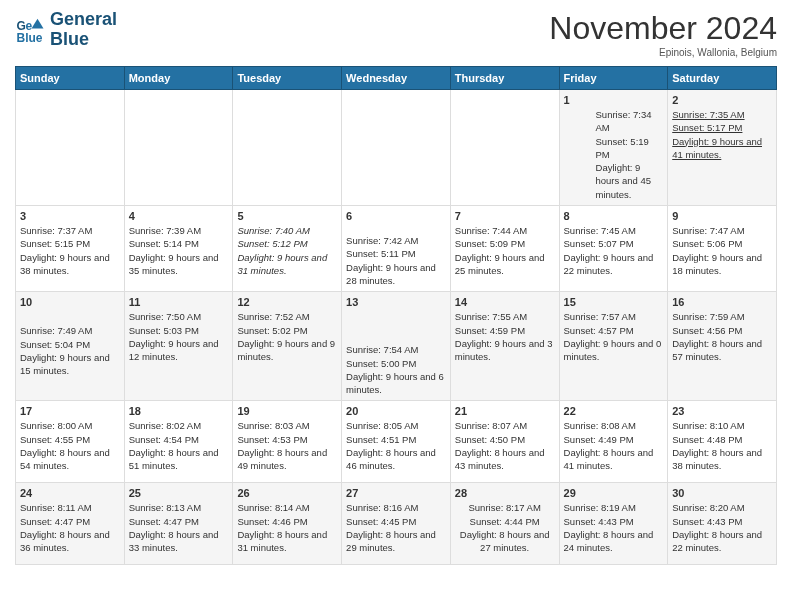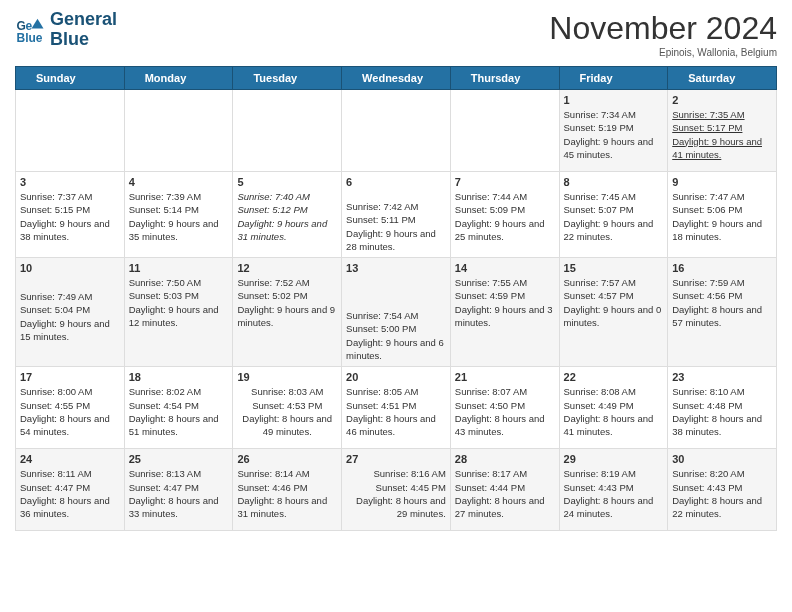--- a/index.html
+++ b/index.html
@@ -55,21 +55,21 @@
       border-collapse: collapse;
       table-layout: fixed;
     }
     thead tr {
       background-color: #2471a3;
     }
     thead th {
       color: #fff;
       font-size: 11px;
       font-weight: bold;
-      padding: 5px 20px;
+      padding: 5px 4px;
       text-align: left;
       border: 1px solid #1a5276;
     }
     tbody tr {
       background-color: #fff;
     }
     tbody tr:nth-child(odd) {
       background-color: #f5f5f5;
     }
     tbody td {
@@ -129,21 +129,21 @@
     </thead>
     <tbody id="calendar-body">
     <tr>
           <td class="empty-cell"></td>
           <td class="empty-cell"></td>
           <td class="empty-cell"></td>
           <td class="empty-cell"></td>
           <td class="empty-cell"></td>
           <td>
             <div class="day-num">1</div>
-            <div class="day-info" style="white-space: pre-line;">Sunrise: 7:34 AM
+            <div class="day-info" style="white-space: pre-line; margin-left: 32px;">Sunrise: 7:34 AM
 Sunset: 5:19 PM
 Daylight: 9 hours and 45 minutes.</div>
           </td>
           <td>
             <div class="day-num">2</div>
             <div class="day-info" style="white-space: pre-line; text-decoration: underline;">Sunrise: 7:35 AM
 Sunset: 5:17 PM
 Daylight: 9 hours and 41 minutes.</div>
           </td>
         </tr>
@@ -243,21 +243,21 @@
 Daylight: 8 hours and 54 minutes.</div>
           </td>
           <td>
             <div class="day-num">18</div>
             <div class="day-info" style="white-space: pre-line;">Sunrise: 8:02 AM
 Sunset: 4:54 PM
 Daylight: 8 hours and 51 minutes.</div>
           </td>
           <td>
             <div class="day-num">19</div>
-            <div class="day-info" style="white-space: pre-line; text-align: center;">Sunrise: 8:03 AM
+            <div class="day-info" style="white-space: pre-line;">Sunrise: 8:03 AM
 Sunset: 4:53 PM
 Daylight: 8 hours and 49 minutes.</div>
           </td>
           <td>
             <div class="day-num">20</div>
             <div class="day-info" style="white-space: pre-line;">Sunrise: 8:05 AM
 Sunset: 4:51 PM
 Daylight: 8 hours and 46 minutes.</div>
           </td>
           <td>
@@ -293,27 +293,27 @@
 Daylight: 8 hours and 33 minutes.</div>
           </td>
           <td>
             <div class="day-num">26</div>
             <div class="day-info" style="white-space: pre-line;">Sunrise: 8:14 AM
 Sunset: 4:46 PM
 Daylight: 8 hours and 31 minutes.</div>
           </td>
           <td>
             <div class="day-num">27</div>
-            <div class="day-info" style="white-space: pre-line; text-align: right;">Sunrise: 8:16 AM
+            <div class="day-info" style="white-space: pre-line;">Sunrise: 8:16 AM
 Sunset: 4:45 PM
 Daylight: 8 hours and 29 minutes.</div>
           </td>
           <td>
             <div class="day-num">28</div>
-            <div class="day-info" style="white-space: pre-line;">Sunrise: 8:17 AM
+            <div class="day-info" style="white-space: pre-line; text-align: center;">Sunrise: 8:17 AM
 Sunset: 4:44 PM
 Daylight: 8 hours and 27 minutes.</div>
           </td>
           <td>
             <div class="day-num">29</div>
             <div class="day-info" style="white-space: pre-line;">Sunrise: 8:19 AM
 Sunset: 4:43 PM
 Daylight: 8 hours and 24 minutes.</div>
           </td>
           <td>

